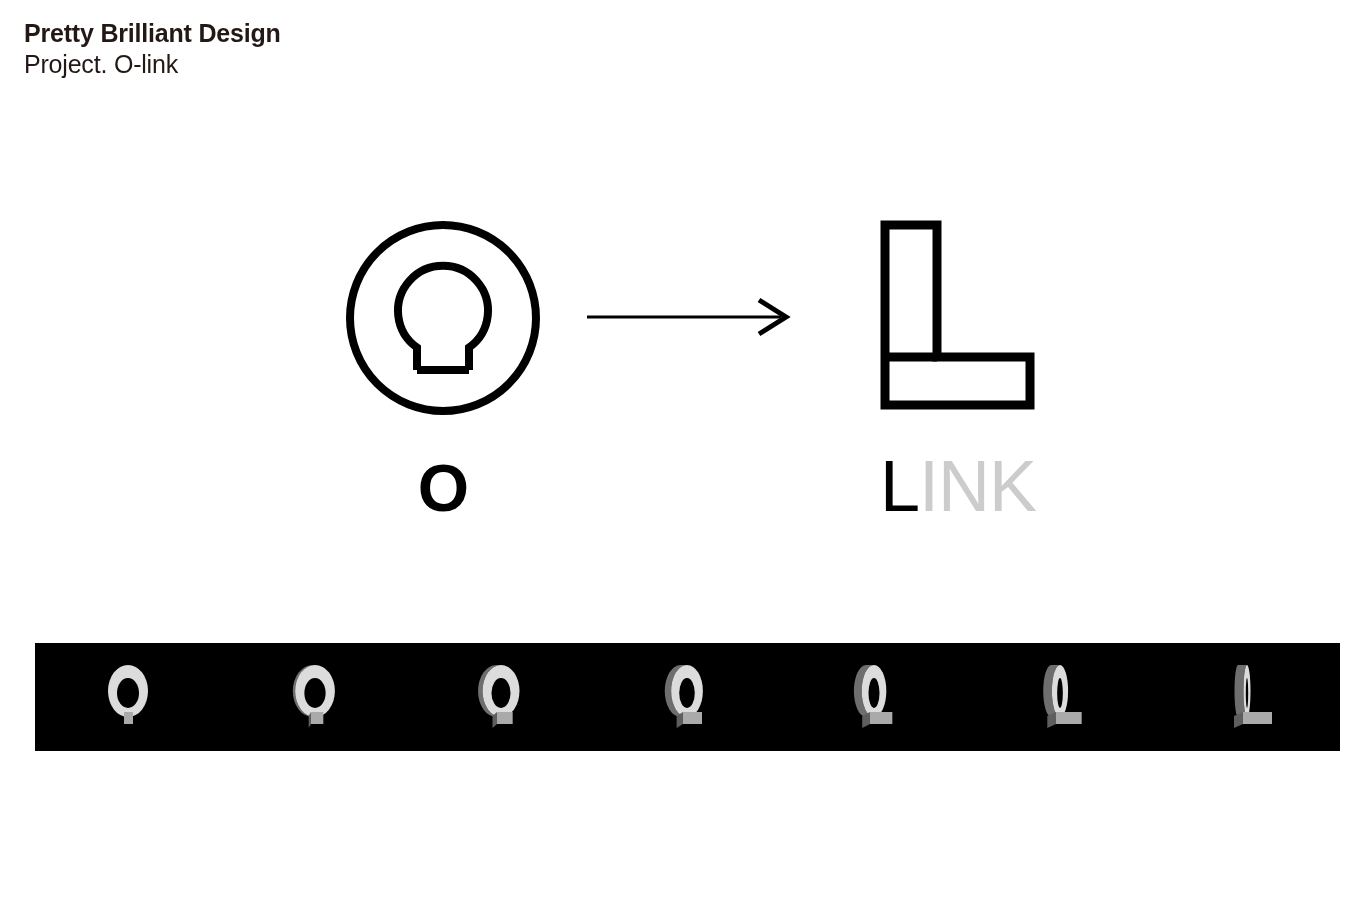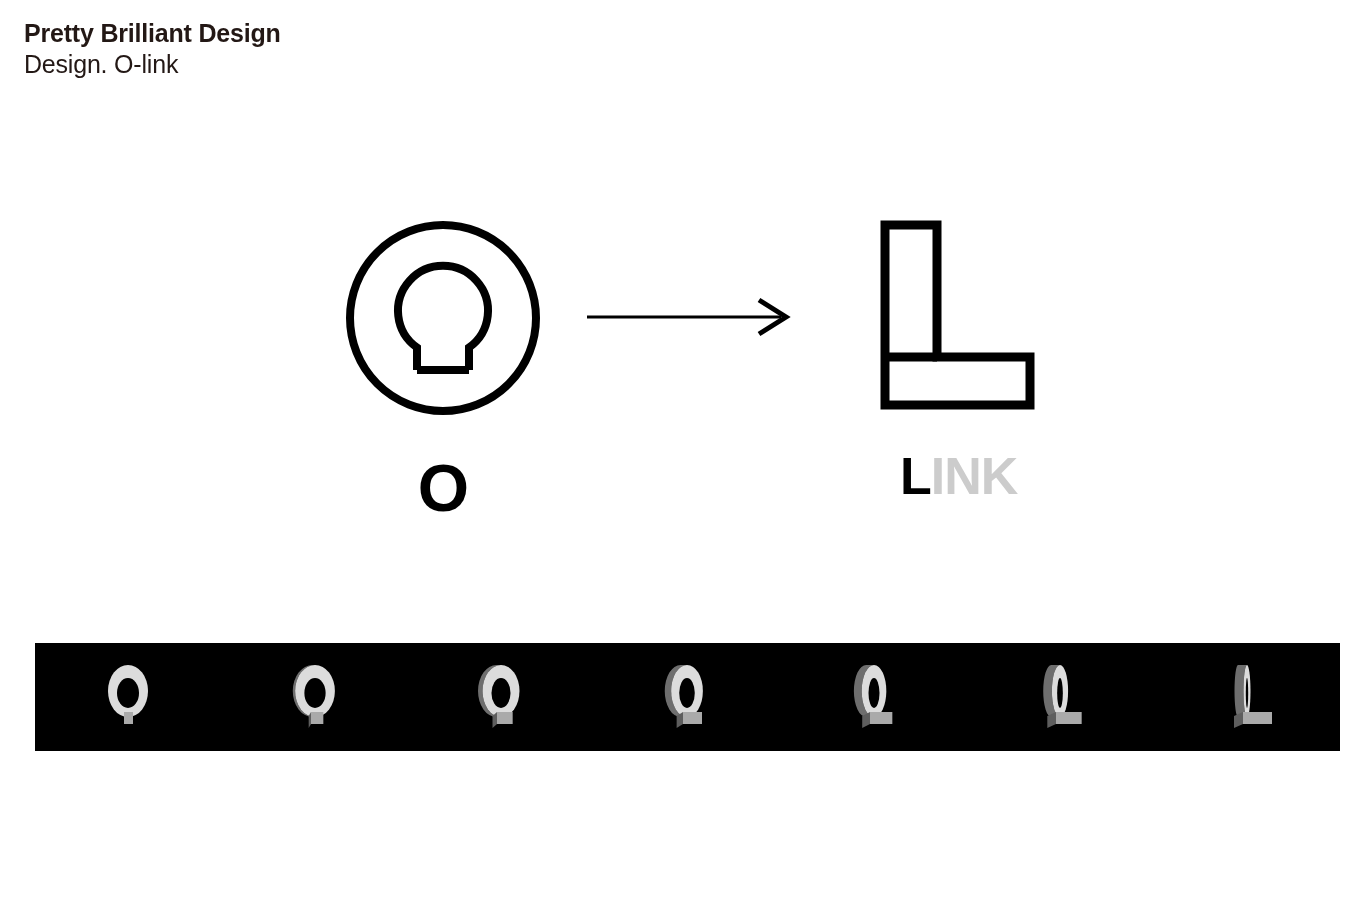--- a/index.html
+++ b/index.html
@@ -87,26 +87,25 @@
     font-weight: bold;
     color: #000000;
     line-height: 1;
     letter-spacing: -1px;
   }
   .label-link {
     position: absolute;
     left: 876px;
     top: 250px;
     width: 320px;
-    font-size: 52px;
-    font-weight: bold;
+    font-size: 72px;
+    font-weight: normal;
     line-height: 1;
     letter-spacing: -1px;
     white-space: nowrap;
-    margin-left: 20px;
   }
   .label-link .lk-l { color: #000000; }
   .label-link .lk-ink { color: #cccccc; }
 
   
   .filmstrip {
     position: absolute;
     left: 31px;
     top: 643px;
     width: 1305px;
@@ -128,21 +127,21 @@
     transform: translate(-50%, -50%);
   }
 </style>
 </head>
 <body>
 
 <div class="page">
 
   <div class="header">
     <div class="header-title">Pretty Brilliant Design</div>
-    <div class="header-subtitle">Design. O-link</div>
+    <div class="header-subtitle">Project. O-link</div>
   </div>
 
   <div class="concept">
 
     <div class="mark-o-wrap">
       <svg width="196" height="196" viewBox="0 0 196 196">
         <circle cx="98" cy="98" r="93" fill="none" stroke="#000000" stroke-width="8"></circle>
         <path d="M 72 151 L 72 125 A 45 45 0 1 1 124 125 L 124 151 Z" fill="#ffffff" stroke="#ffffff" stroke-width="0"></path>
         <path d="M 72 150 L 72 127.5 A 45 45 0 1 1 124 127.5 L 124 150" fill="none" stroke="#000000" stroke-width="8" stroke-linecap="butt"></path>
         <line x1="72" y1="150" x2="124" y2="150" stroke="#000000" stroke-width="8"></line>

